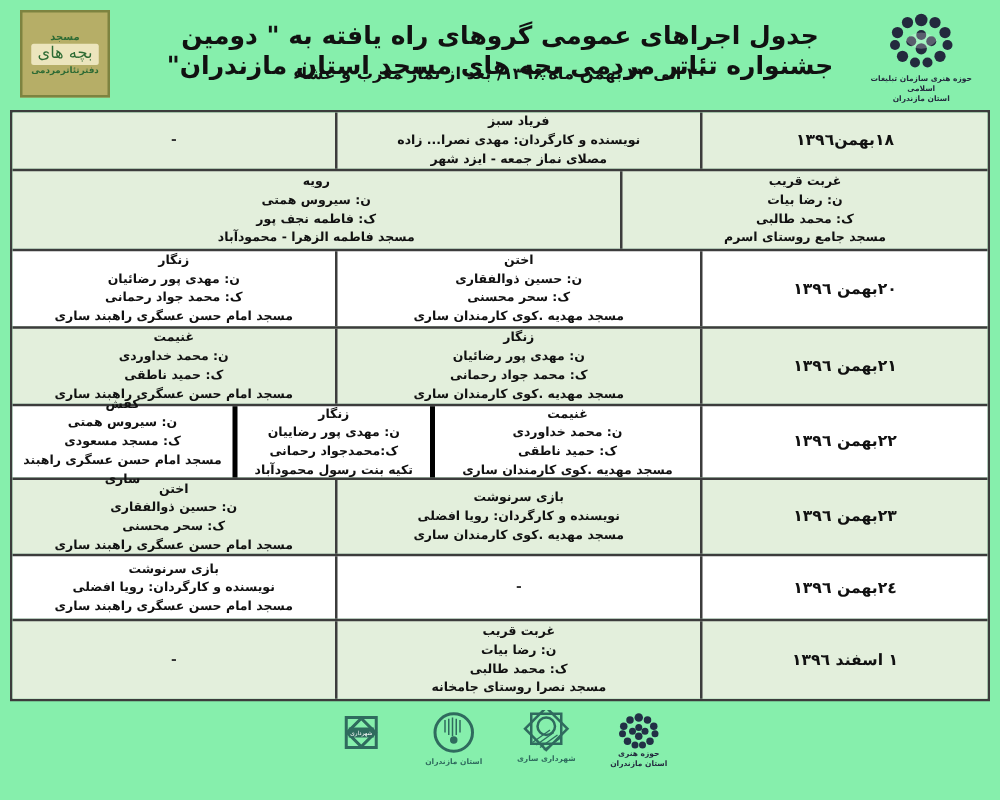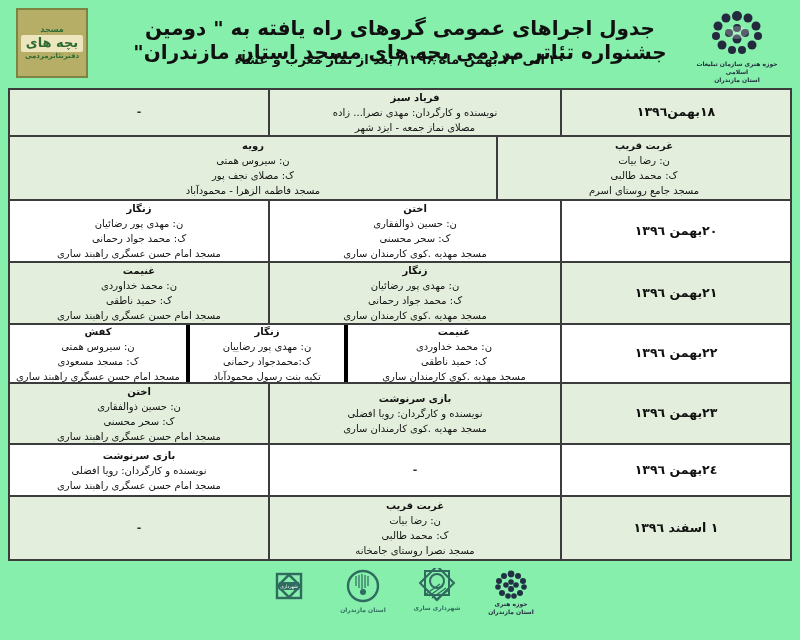--- a/index.html
+++ b/index.html
@@ -18,21 +18,21 @@
   }
   
   .logo-left{
     position:absolute; top:8px; left:16px; width:72px; height:70px;
     background:#b6ae67; border:2px solid #7d8340; box-sizing:border-box;
     display:flex; flex-direction:column; align-items:center; justify-content:center;
     color:#2e6b34; text-align:center; line-height:1.1;
   }
   .logo-left .l1{font-size:8px; font-weight:bold;}
   .logo-left .l2{
-    font-size:13px; font-weight:bold; background:#ece5bd; padding:1px 5px;
+    font-size:13px; font-weight:normal; background:#ece5bd; padding:1px 5px;
     border-radius:2px; margin:1px 0; color:#2e6b34;text-align:right;
   }
   .logo-left .l3{font-size:7px; font-weight:bold;}
   
   .logo-right{
     position:absolute; top:6px; right:20px; width:86px; height:78px;
     display:flex; flex-direction:column; align-items:center;
   }
   .logo-right .cap{font-size:6px; color:#232a3e; font-weight:bold; line-height:1.3; text-align:center;}
   
@@ -46,21 +46,21 @@
   .row.white{background:#ffffff;}
   .cell{
     box-sizing:border-box; display:flex; flex-direction:column;
     align-items:center; justify-content:center; text-align:center;
     padding:2px 4px; line-height:1.5;
   }
   .cell + .cell{border-inline-start:2px solid #3c3c3c;}
   .date-cell{width:228px; flex:none; font-size:12.5px; font-weight:bold; color:#111;}
   .mid-cell{width:292px; flex:none;}
   .left-cell{flex:1;}
-  .line{font-size:10px; font-weight:normal; color:#111;text-align:right;}
+  .line{font-size:10px; font-weight:bold; color:#111;}
   .title{font-size:10px; font-weight:bold; color:#111;}
   .dash{font-size:11px; font-weight:bold; color:#333;}
   
   .subA{width:214px; flex:none;}
   .subB{width:158px; flex:none;}
   .row .subB{border-inline-start:4px solid #000;}
   .row .subC{border-inline-start:4px solid #000; flex:1;}
   
   .r0{height:45px;} .r1{height:64px;} .r2{height:62px;} .r3{height:62px;}
   .r4{height:59px;} .r5{height:61px;} .r6{height:52px;} .r7{height:64px;}
@@ -129,21 +129,21 @@
     <div class="row green r1">
       <div class="cell mid-cell">
         <div class="title">غربت قریب</div>
         <div class="line">ن: رضا بیات</div>
         <div class="line">ک: محمد طالبی</div>
         <div class="line">مسجد جامع روستای اسرم</div>
       </div>
       <div class="cell left-cell">
         <div class="title">رویه</div>
         <div class="line">ن: سیروس همتی</div>
-        <div class="line">ک: مصلای نجف پور</div>
+        <div class="line">ک: فاطمه نجف پور</div>
         <div class="line">مسجد فاطمه الزهرا - محمودآباد</div>
       </div>
     </div>
 
     <div class="row white r2">
       <div class="cell date-cell">٢٠بهمن ١٣٩٦</div>
       <div class="cell mid-cell">
         <div class="title">اختن</div>
         <div class="line">ن: حسین ذوالفقاری</div>
         <div class="line">ک: سحر محسنی</div>

